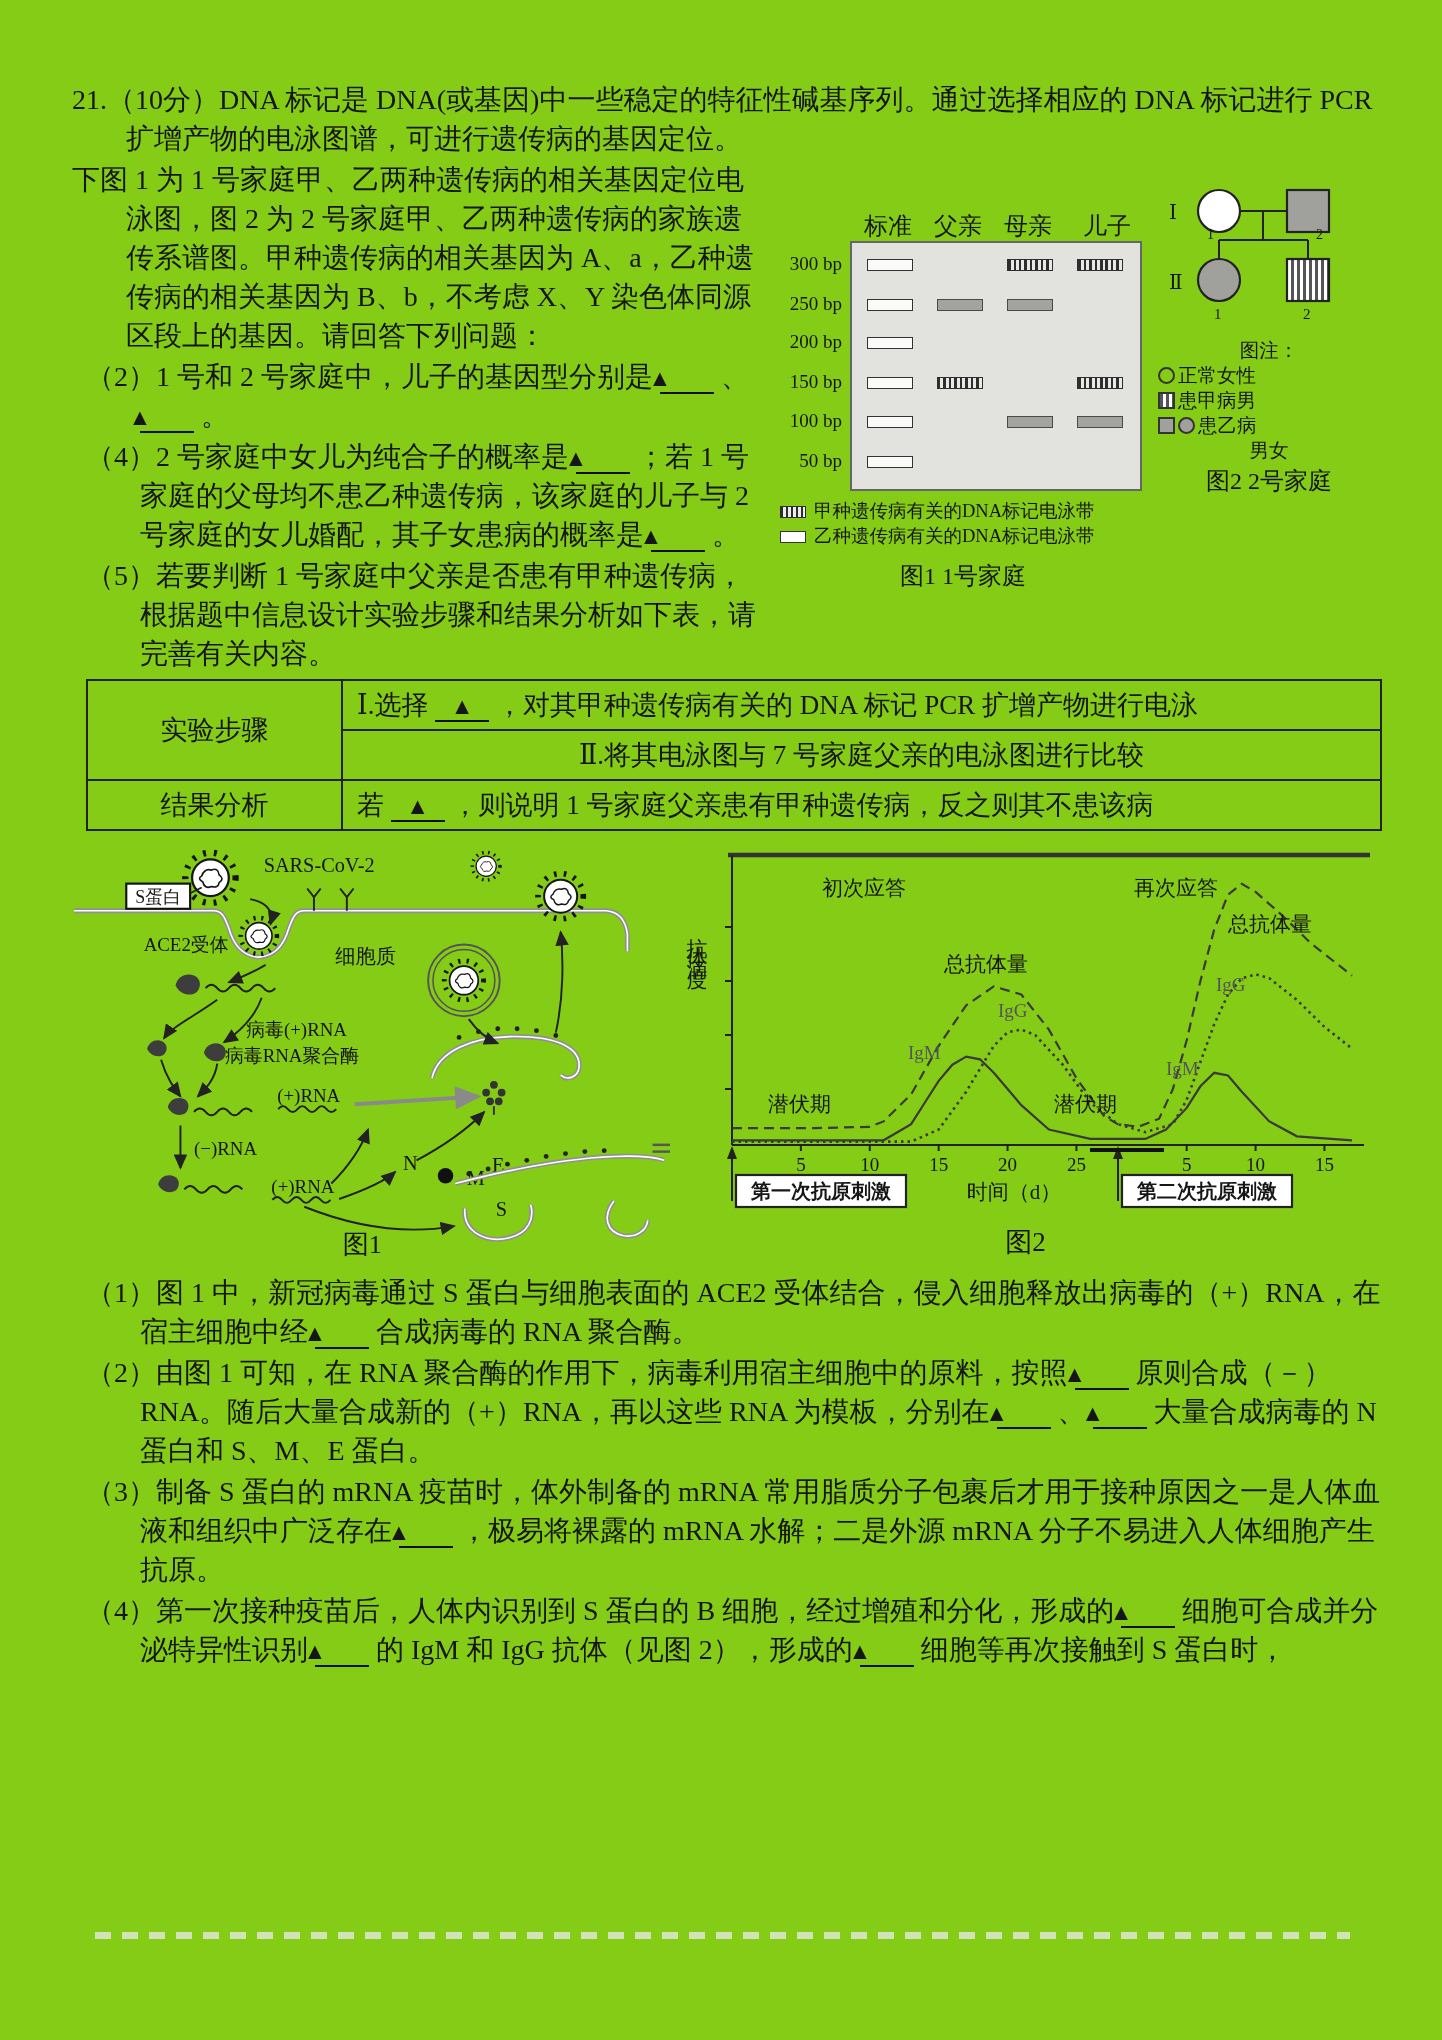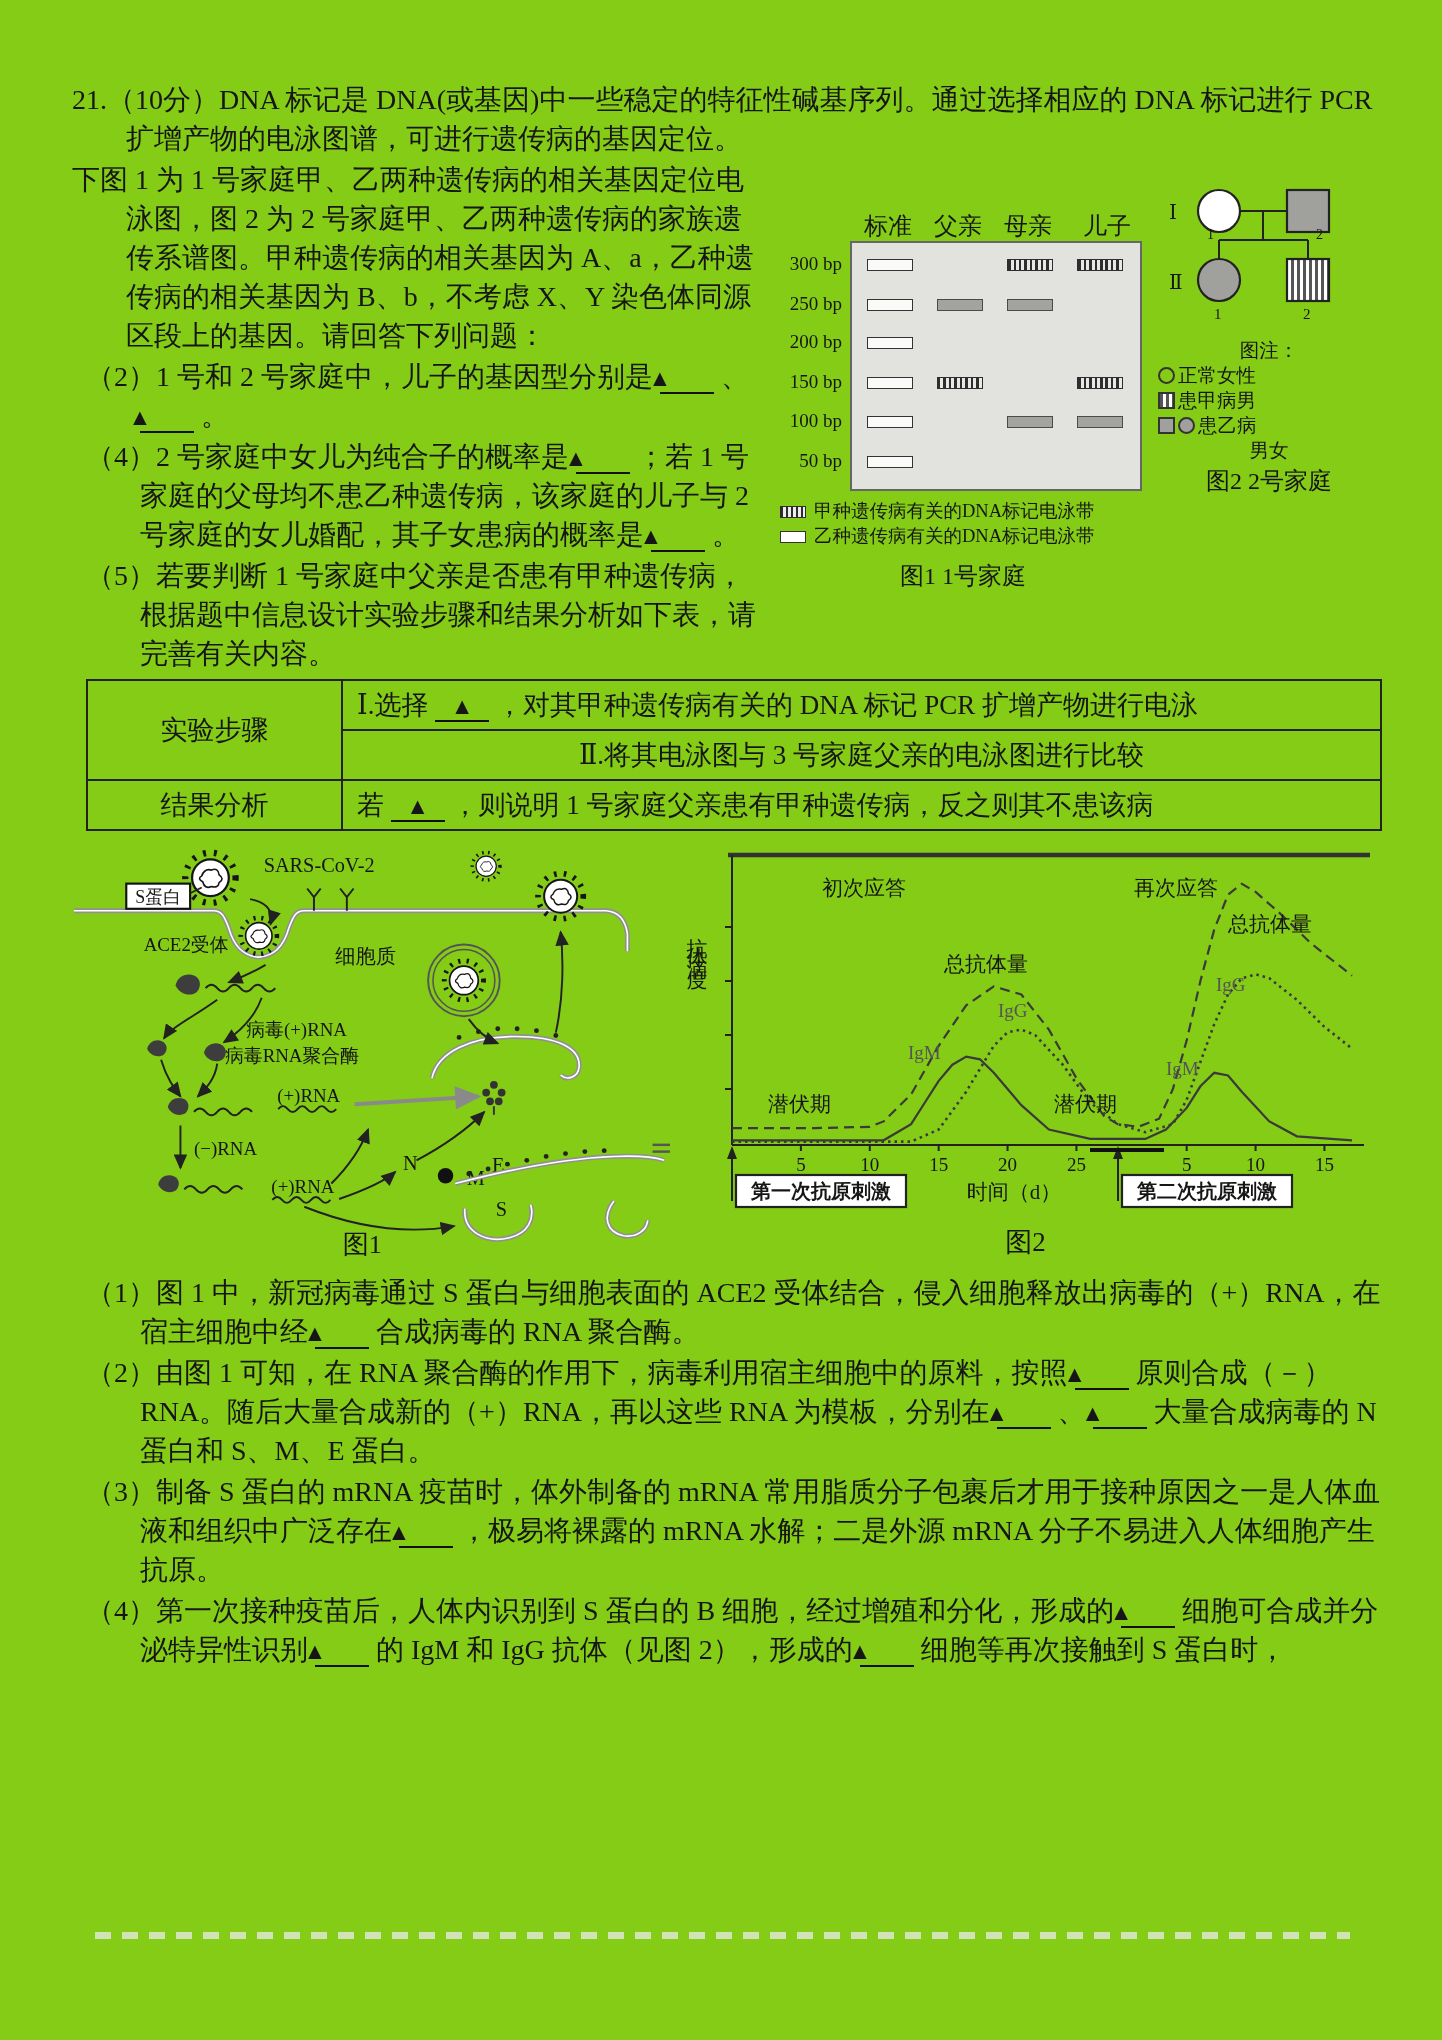--- a/index.html
+++ b/index.html
@@ -168,21 +168,21 @@
   <p class="qpara subq has-blanks">（4）2 号家庭中女儿为纯合子的概率是 <span class="blank">▲</span> ；若 1 号家庭的父母均不患乙种遗传病，该家庭的儿子与 2 号家庭的女儿婚配，其子女患病的概率是 <span class="blank">▲</span> 。</p>
   <p class="qpara subq">（5）若要判断 1 号家庭中父亲是否患有甲种遗传病，根据题中信息设计实验步骤和结果分析如下表，请完善有关内容。</p>
 
   <table class="exp-table">
     <tbody>
         <tr>
       <td class="lab" rowspan="2">实验步骤</td>
       <td class="has-blanks">Ⅰ.选择 <span class="blank">▲</span> ，对其甲种遗传病有关的 DNA 标记 PCR 扩增产物进行电泳</td>
     </tr>
     <tr>
-      <td class="ctr">Ⅱ.将其电泳图与 3 号家庭父亲的电泳图进行比较</td>
+      <td class="ctr">Ⅱ.将其电泳图与 7 号家庭父亲的电泳图进行比较</td>
     </tr>
     <tr>
       <td class="lab">结果分析</td>
       <td class="has-blanks">若 <span class="blank">▲</span> ，则说明 1 号家庭父亲患有甲种遗传病，反之则其不患该病</td>
     </tr>
   </tbody>
     </table>
 
 
   <div class="figrow">

